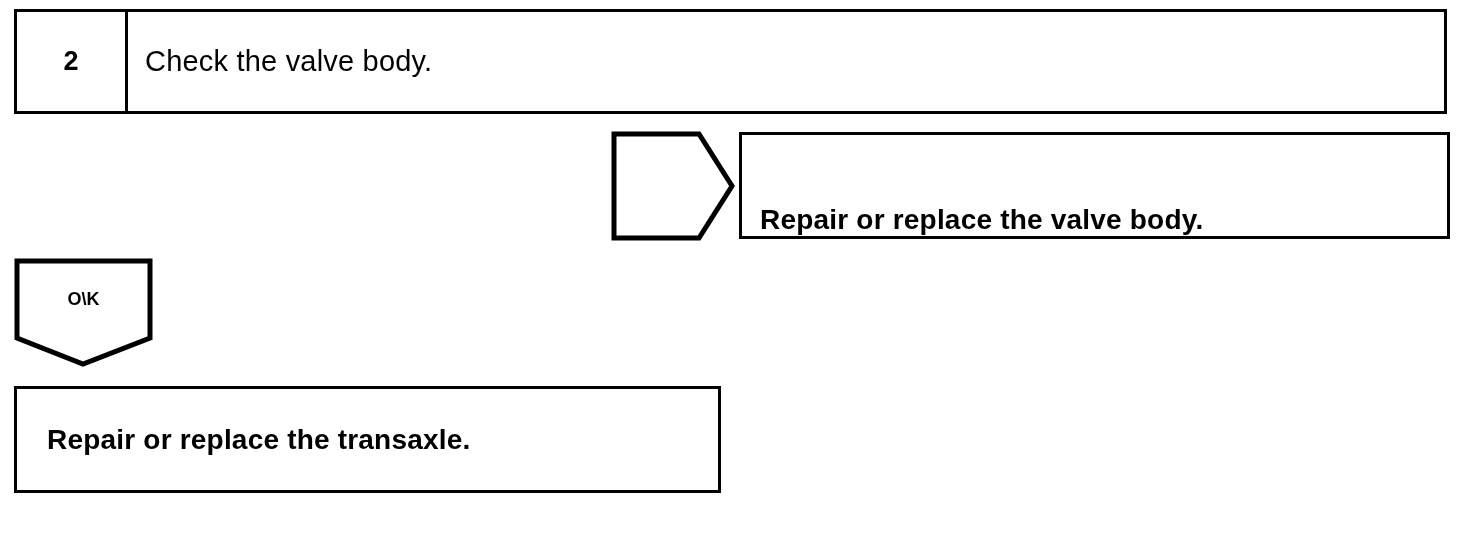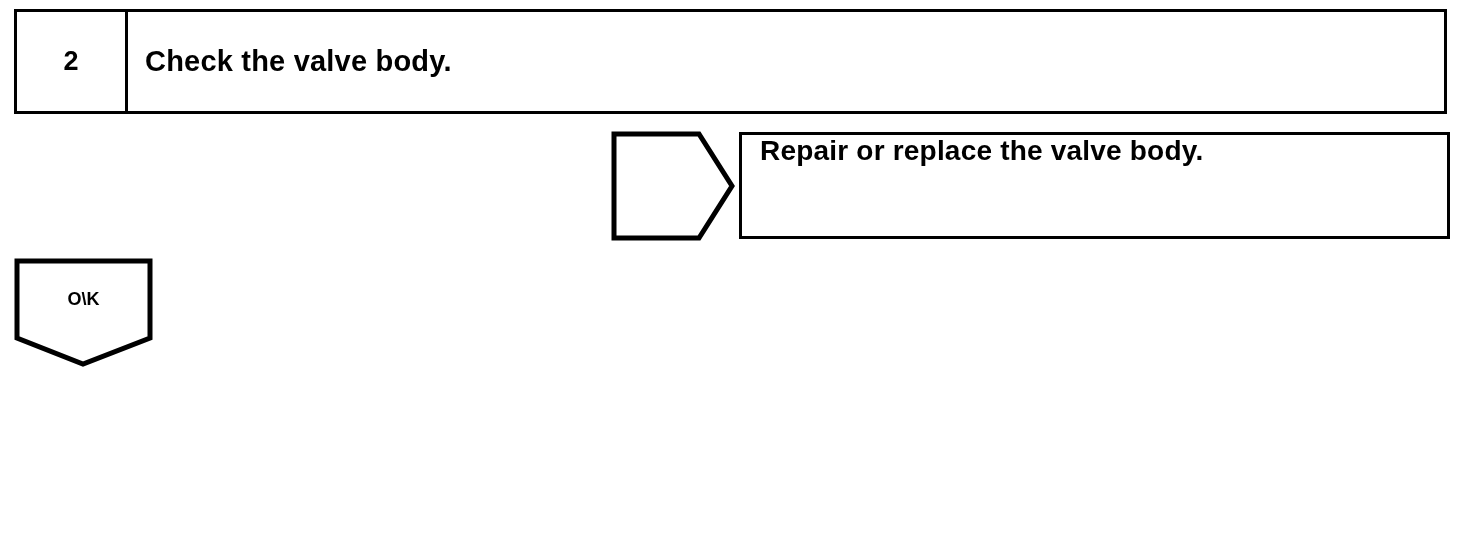--- a/index.html
+++ b/index.html
@@ -52,21 +52,21 @@
   }
   .step-desc-cell {
     flex: 1;
     display: flex;
     align-items: center;
     padding-left: 17px;
     box-sizing: border-box;
   }
   .step-desc-text {
     font-size: 29px;
-    font-weight: bold;
+    font-weight: normal;
     letter-spacing: 0.2px;
     text-align: center;
   }
 
   
   .ng-arrow {
     position: absolute;
     left: 611px;
     top: 131px;
     width: 124px;
@@ -93,21 +93,21 @@
 
   .ng-result-box {
     position: absolute;
     left: 739px;
     top: 132px;
     width: 711px;
     height: 107px;
     border: 3px solid #000;
     box-sizing: border-box;
     display: flex;
-    align-items: flex-start;
+    align-items: flex-end;
     padding-left: 18px;
     background: #fff;
   }
   .ng-result-text {
     font-size: 28px;
     font-weight: bold;
     letter-spacing: 0.2px;
   }
 
   
@@ -182,14 +182,17 @@
 
   <div class="ok-arrow">
     <svg viewBox="0 0 139 110" xmlns="http://www.w3.org/2000/svg">
       <polygon points="3,3 136,3 136,80 69,106 3,80" fill="#ffffff" stroke="#000000" stroke-width="5" stroke-linejoin="miter"></polygon>
     </svg>
   </div>
   <div class="ok-arrow-label">
     <span>O\K</span>
   </div>
 
+  <div class="ok-result-box">
+    <span class="ok-result-text">Repair or replace the transaxle.</span>
+  </div>
 
 </div>
 
 </body></html>

